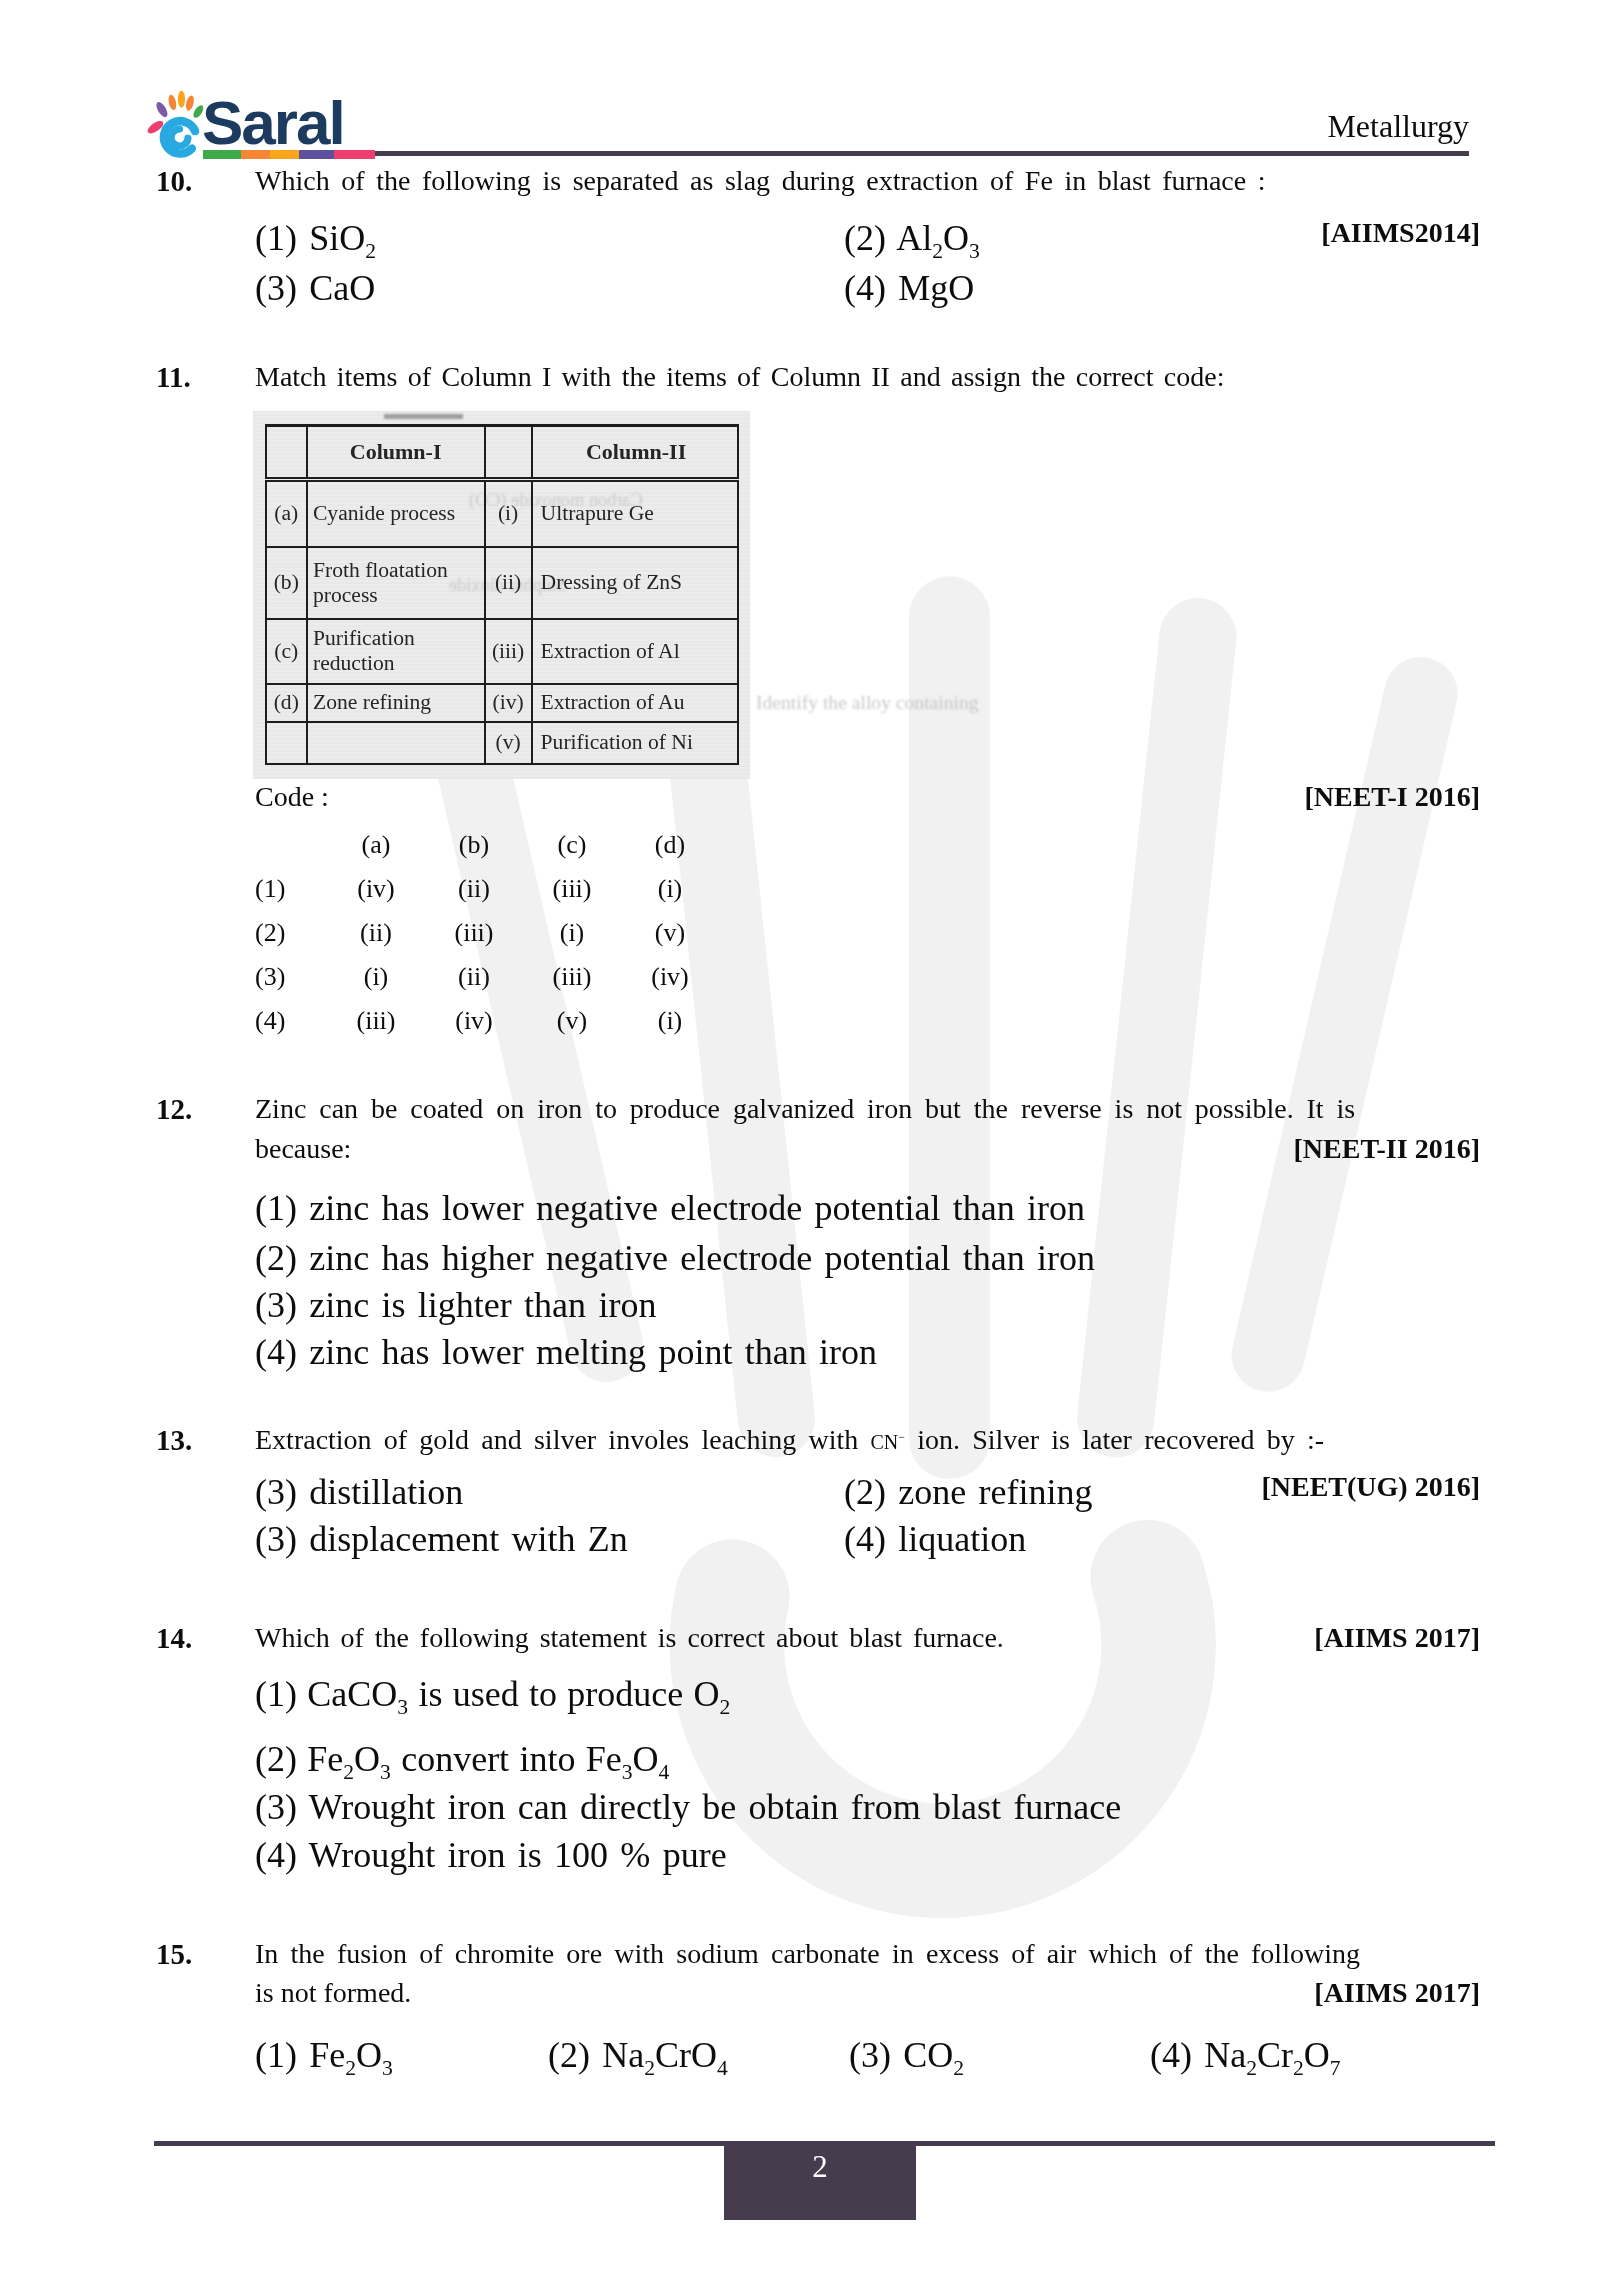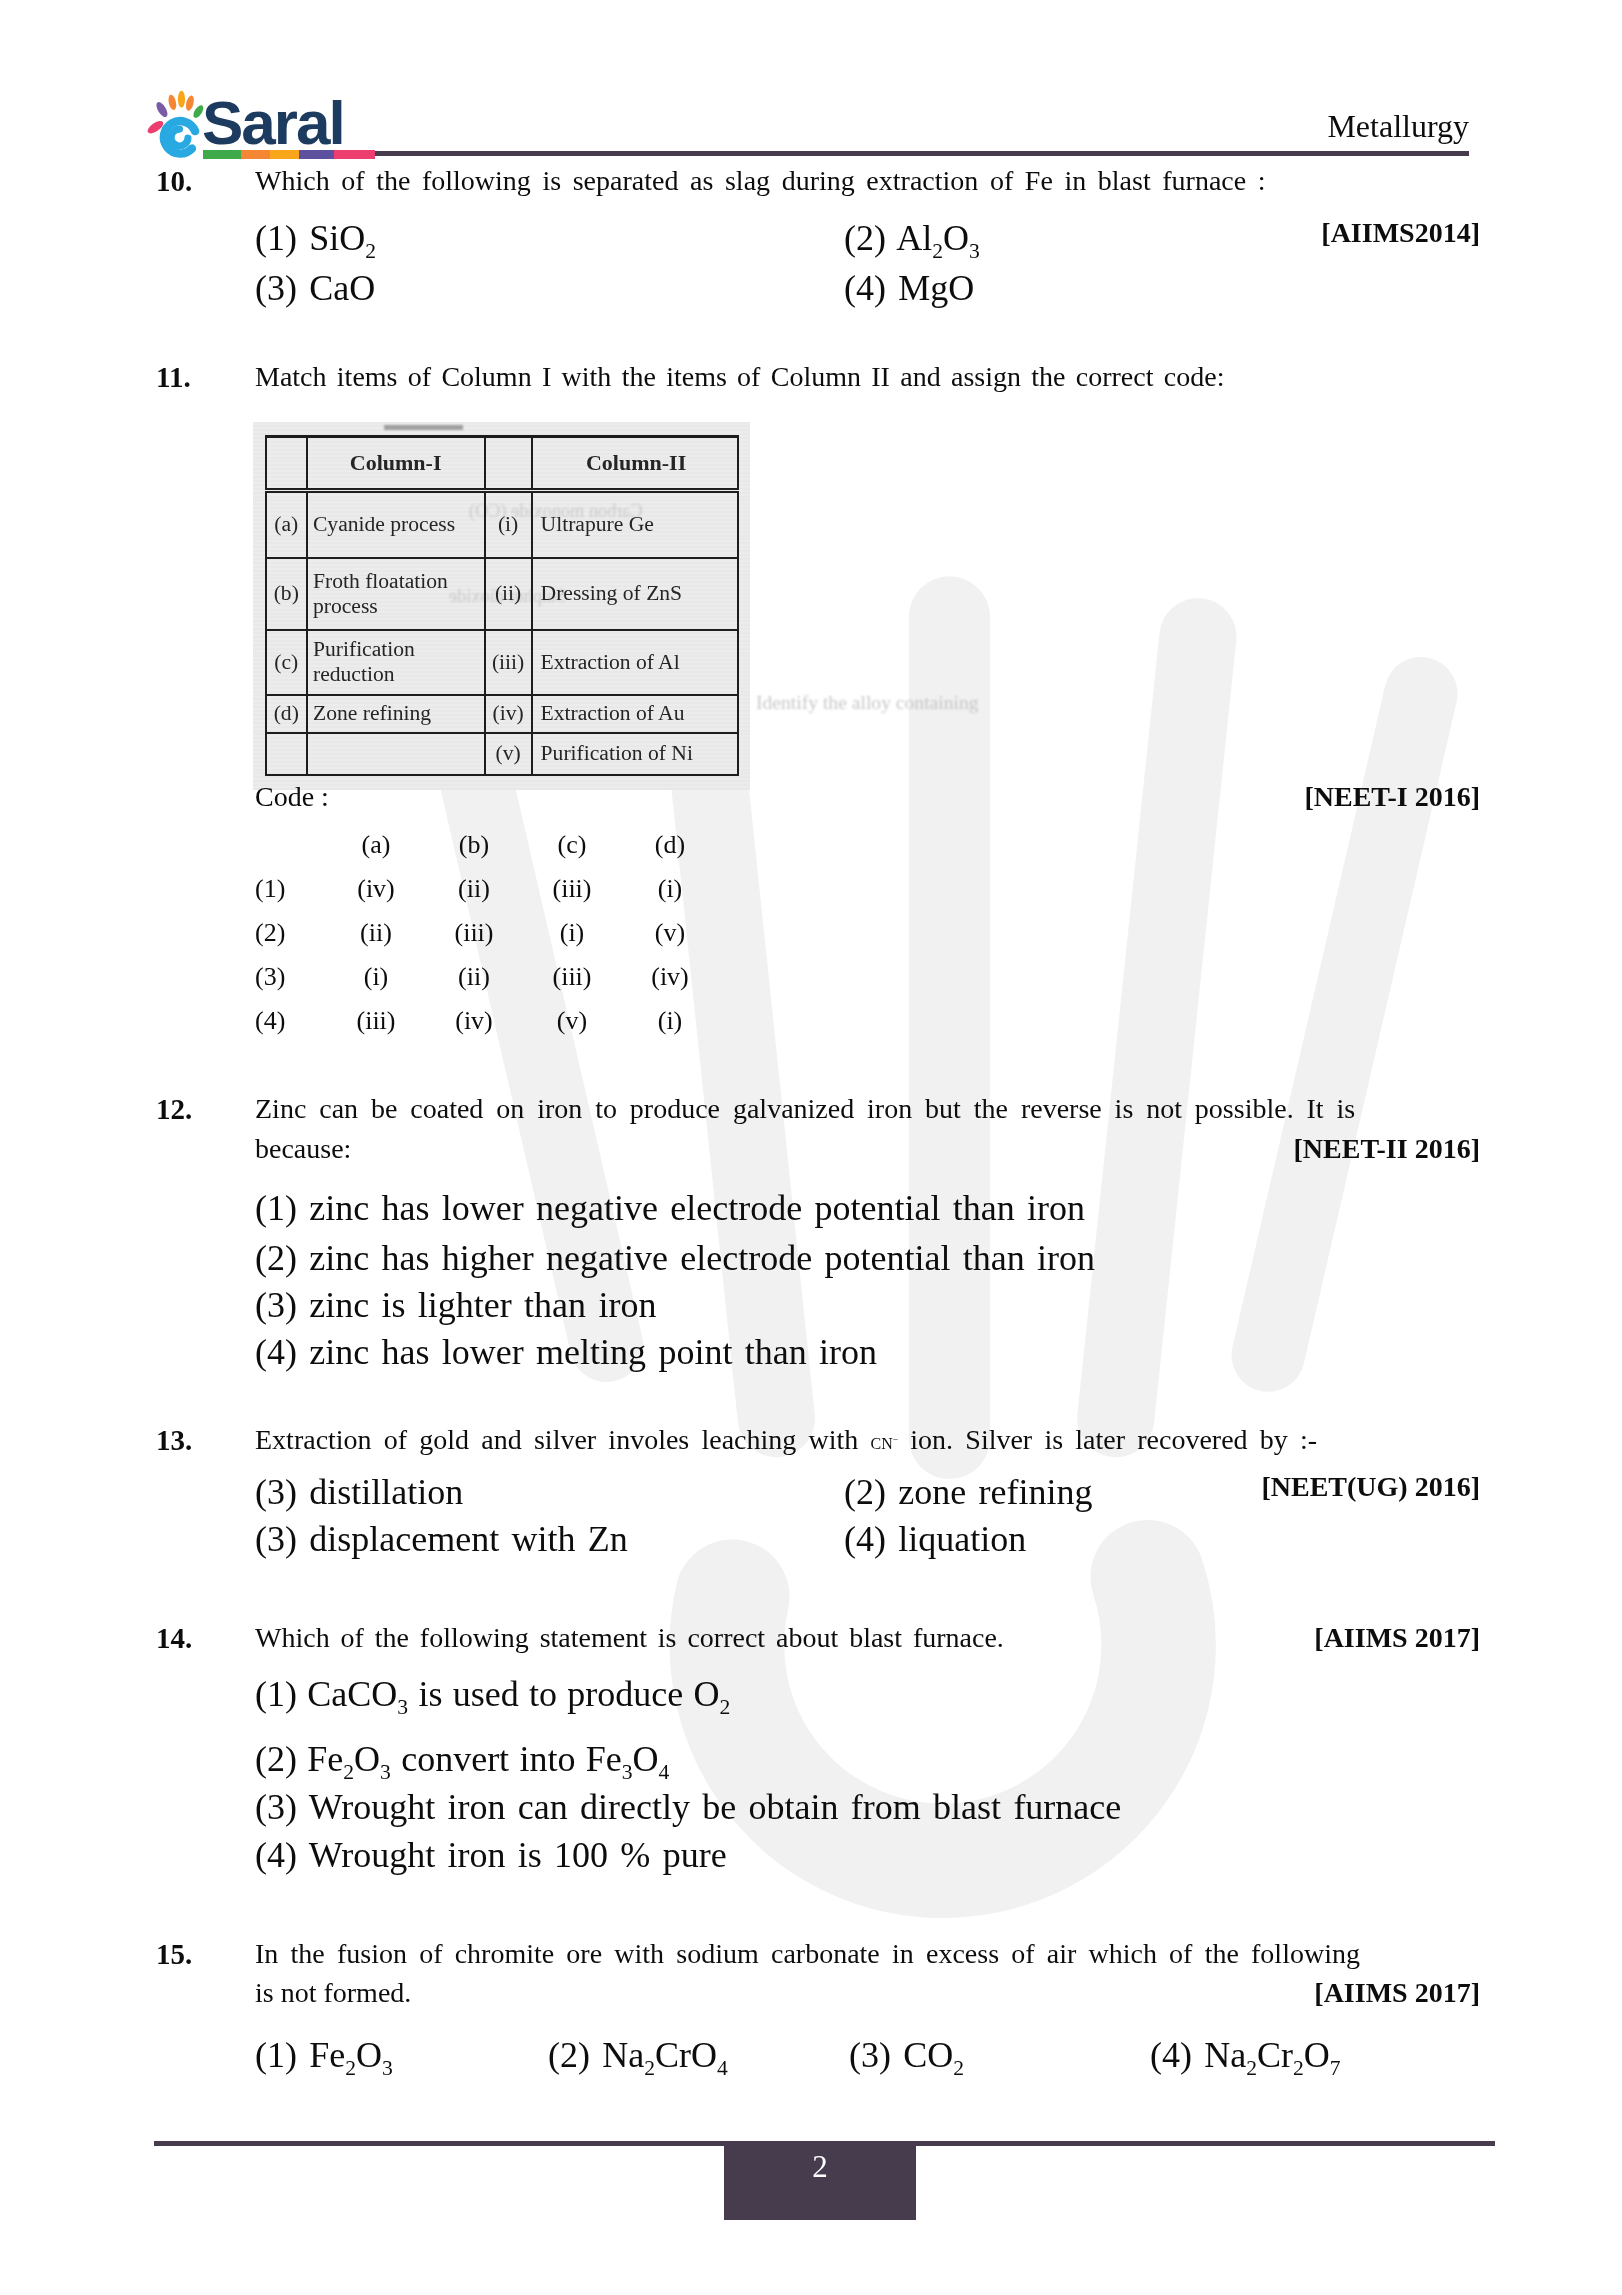--- a/index.html
+++ b/index.html
@@ -13,23 +13,23 @@
   .seg{position:absolute;top:150px;height:8.5px;}
   .main-rule{position:absolute;left:375px;top:151px;width:1094px;height:5.2px;background:#473b4e;}
   
   .qnum{position:absolute;left:156px;font-weight:bold;font-size:29px;}
   .qline{position:absolute;left:255px;width:1237px;font-size:28px;word-spacing:4.6px;}
   .opt{position:absolute;font-size:36px;word-spacing:3.3px;white-space:nowrap;}
   .tag{position:absolute;right:142px;font-weight:bold;font-size:28px;white-space:nowrap;}
   sub{font-size:0.60em;line-height:0;}
   sup{font-size:0.60em;line-height:0;}
   .tight{word-spacing:1.3px;letter-spacing:0px;}
-  .cn-small{font-size:16px;}
-  
-  .scan{position:absolute;left:253px;top:422px;width:497px;height:368px;background:#ececec;
+  .cn-small{font-size:20px;}
+  
+  .scan{position:absolute;left:253px;top:411px;width:497px;height:368px;background:#ececec;
         background-image:repeating-linear-gradient(0deg,rgba(0,0,0,0.015) 0 2px,rgba(255,255,255,0.02) 2px 3.9px);}
   .scan table{position:absolute;left:11.8px;top:13px;border-collapse:collapse;width:474px;
               font-size:21.6px;color:#252525;}
   .scan td,.scan th{border:2px solid #1d1d1d;vertical-align:middle;padding:1.3px 5.2px;}
   .scan tr.hdr th{border-top:3.3px solid #1d1d1d;border-bottom:5.2px double #1d1d1d;
                   font-size:22px;font-weight:bold;text-align:center;}
   .scan .lblc{width:37px;text-align:center;padding:1.3px 1.3px;}
   .scan .romc{width:43px;text-align:center;padding:1.3px 1.3px;}
   .scan .c1c{width:169px;}
   .scan .c2c{width:196px;padding-left:8px;}

